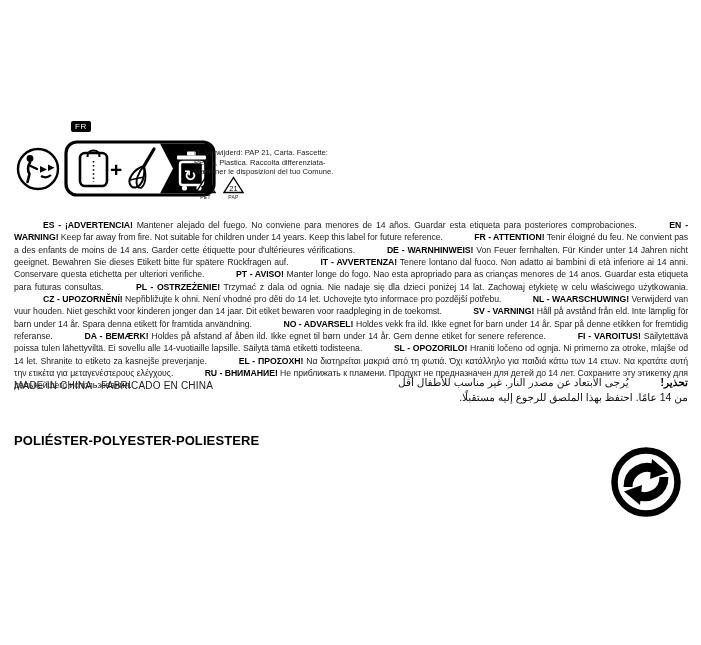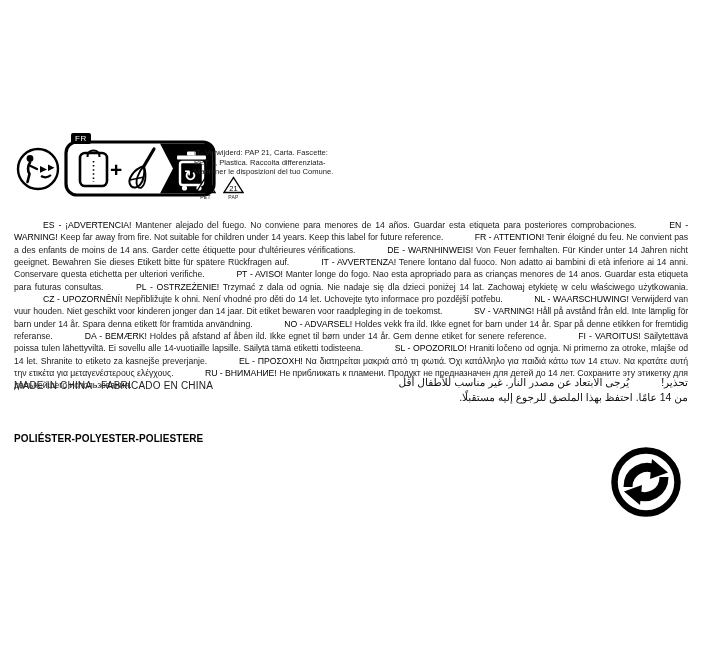--- a/index.html
+++ b/index.html
@@ -1,24 +1,24 @@
 <!DOCTYPE html>
 <html><head>
 <meta charset="utf-8">
 <style>
   html,body{margin:0;padding:0;background:#fff;}
   .page{
     position:relative;width:701px;height:645px;background:#ffffff;overflow:hidden;
     font-family:"Liberation Sans", sans-serif;color:#1c1c1c;
   }
   .abs{position:absolute;}
-  .b{font-weight:normal;color:#000;padding-left:29px;}
+  .b{font-weight:bold;color:#000;padding-left:29px;}
   
   .fr-tab{
-    position:absolute;left:71px;top:133px;background:#000;color:#fff;
+    position:absolute;left:71px;top:121px;background:#000;color:#fff;
     font-size:8px;font-weight:normal;padding:1px 4px 1px 4px;border-radius:2px;line-height:9px;
     letter-spacing:0.5px;z-index:3;
   }
   .it-note{
     position:absolute;left:194px;top:148px;width:170px;
     font-size:7.6px;line-height:9.6px;color:#222;
   }
   .tri-row{position:absolute;left:195px;top:176px;display:flex;gap:7px;}
   .tri{display:flex;flex-direction:column;align-items:center;}
   .tri-label{font-size:5px;line-height:5px;margin-top:1px;color:#222;letter-spacing:0.3px;}
@@ -29,21 +29,21 @@
     font-size:8.7px;line-height:12.35px;text-align:justify;
     letter-spacing:-0.05px;color:#1c1c1c;
   }
   
   .arabic{
     position:absolute;right:13px;top:355px;width:300px;
     direction:rtl;text-align:right;font-size:10.5px;line-height:15px;color:#111;margin-top:20px;
   }
   .made-in{position:absolute;left:14px;top:380px;font-size:10px;letter-spacing:0.2px;color:#222;}
   .company{position:absolute;left:14px;top:394px;font-size:8.8px;color:#222;}
-  .material{position:absolute;left:14px;top:433px;font-size:10px;font-weight:bold;color:#000;letter-spacing:0.1px;}
+  .material{position:absolute;left:14px;top:433px;font-size:13px;font-weight:bold;color:#000;letter-spacing:0.1px;}
   .greendot{position:absolute;left:610px;top:446px;}
   svg{display:block;}
 </style>
 </head>
 <body>
 
 <div class="page">
 
   <div class="abs" style="left:15px;top:146px;">
     <svg width="46" height="46" viewBox="0 0 46 46">

